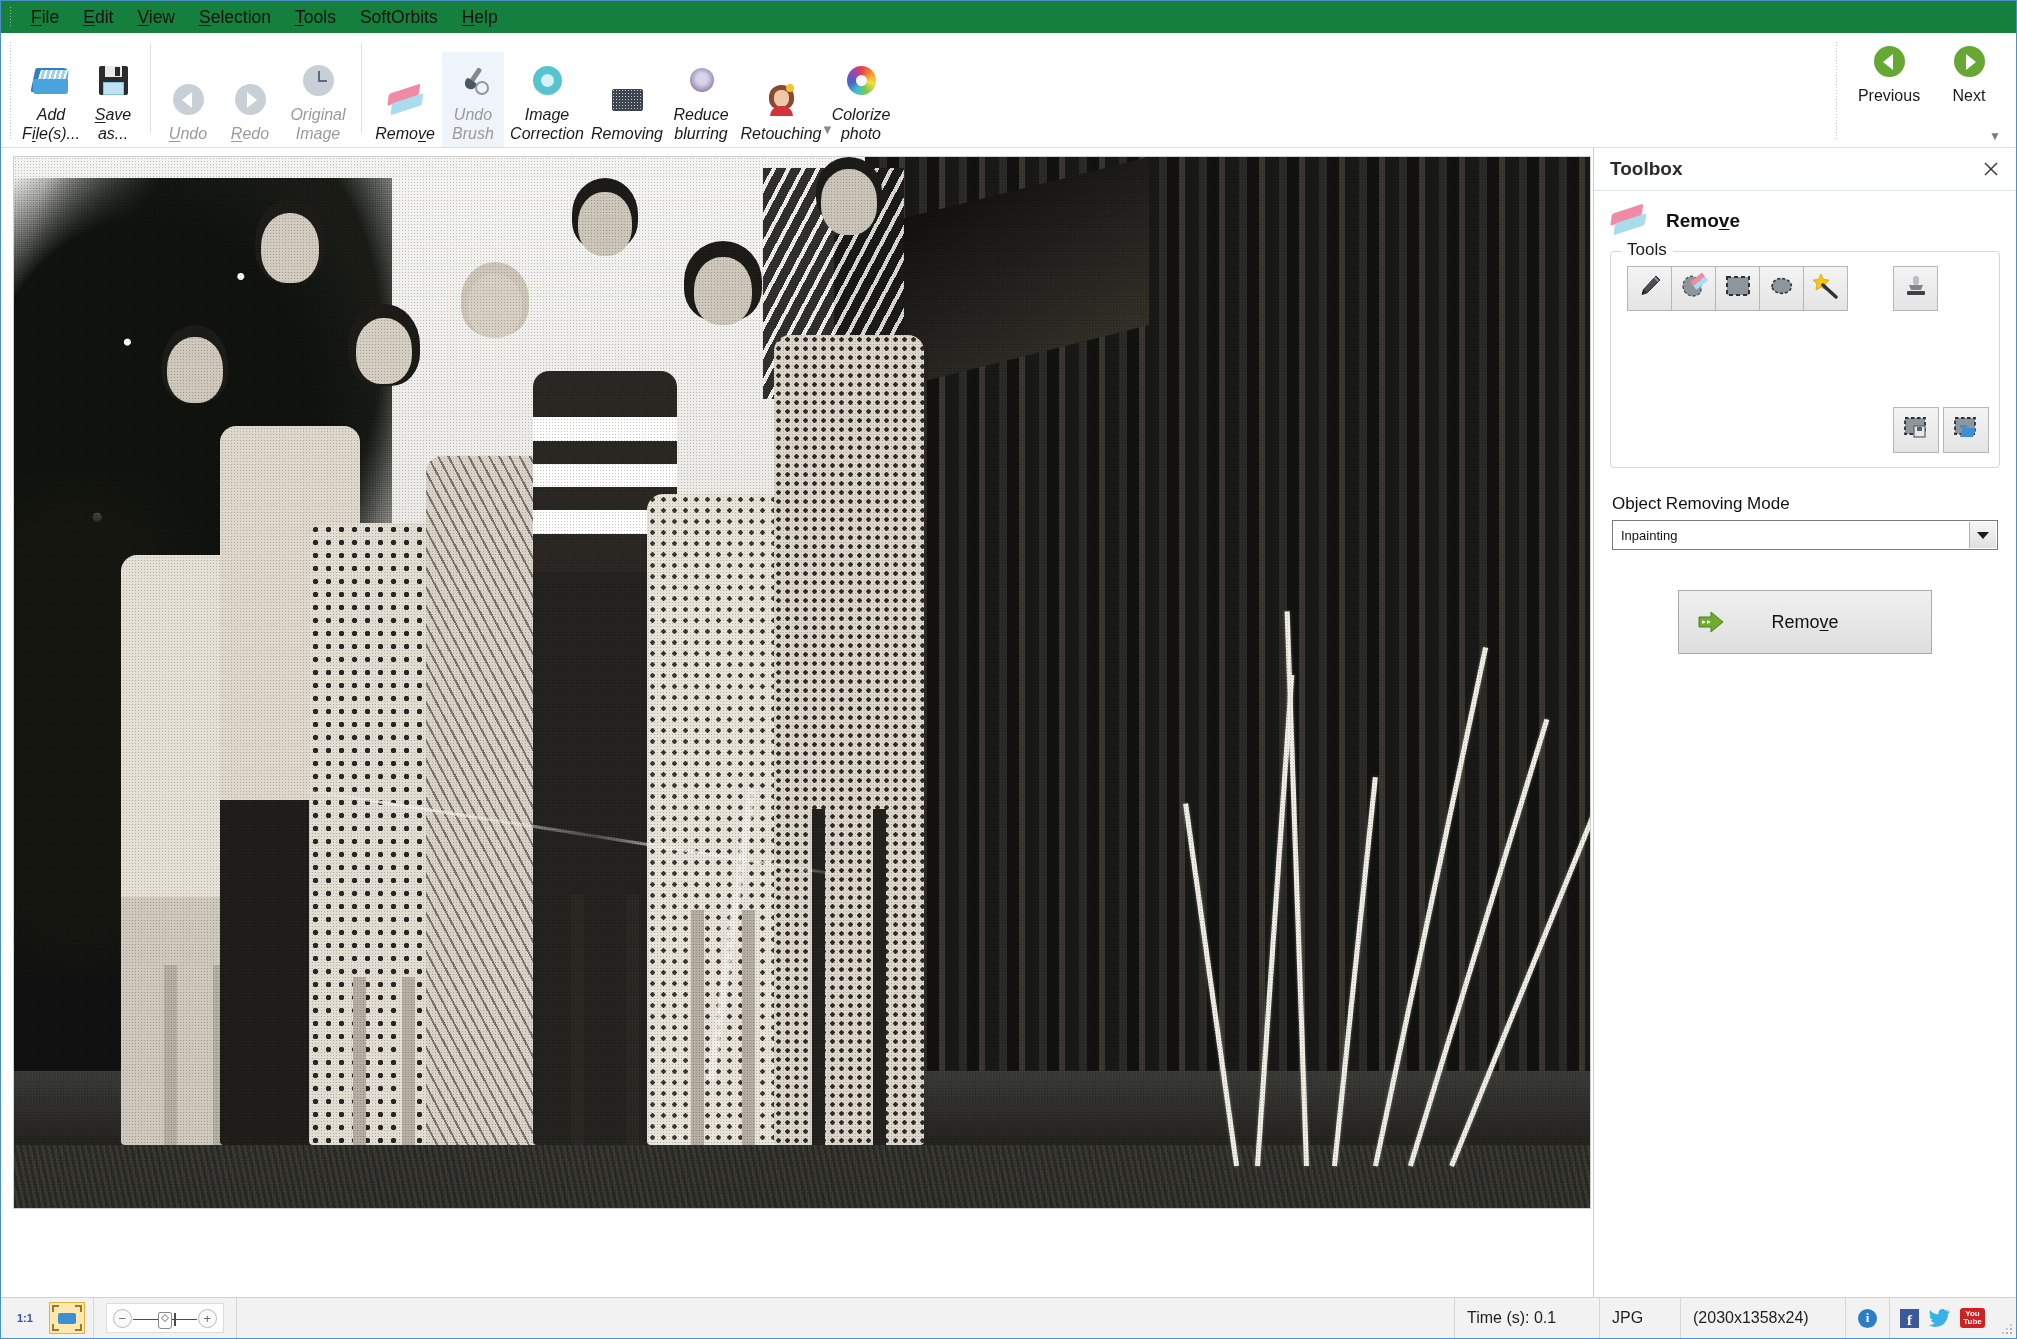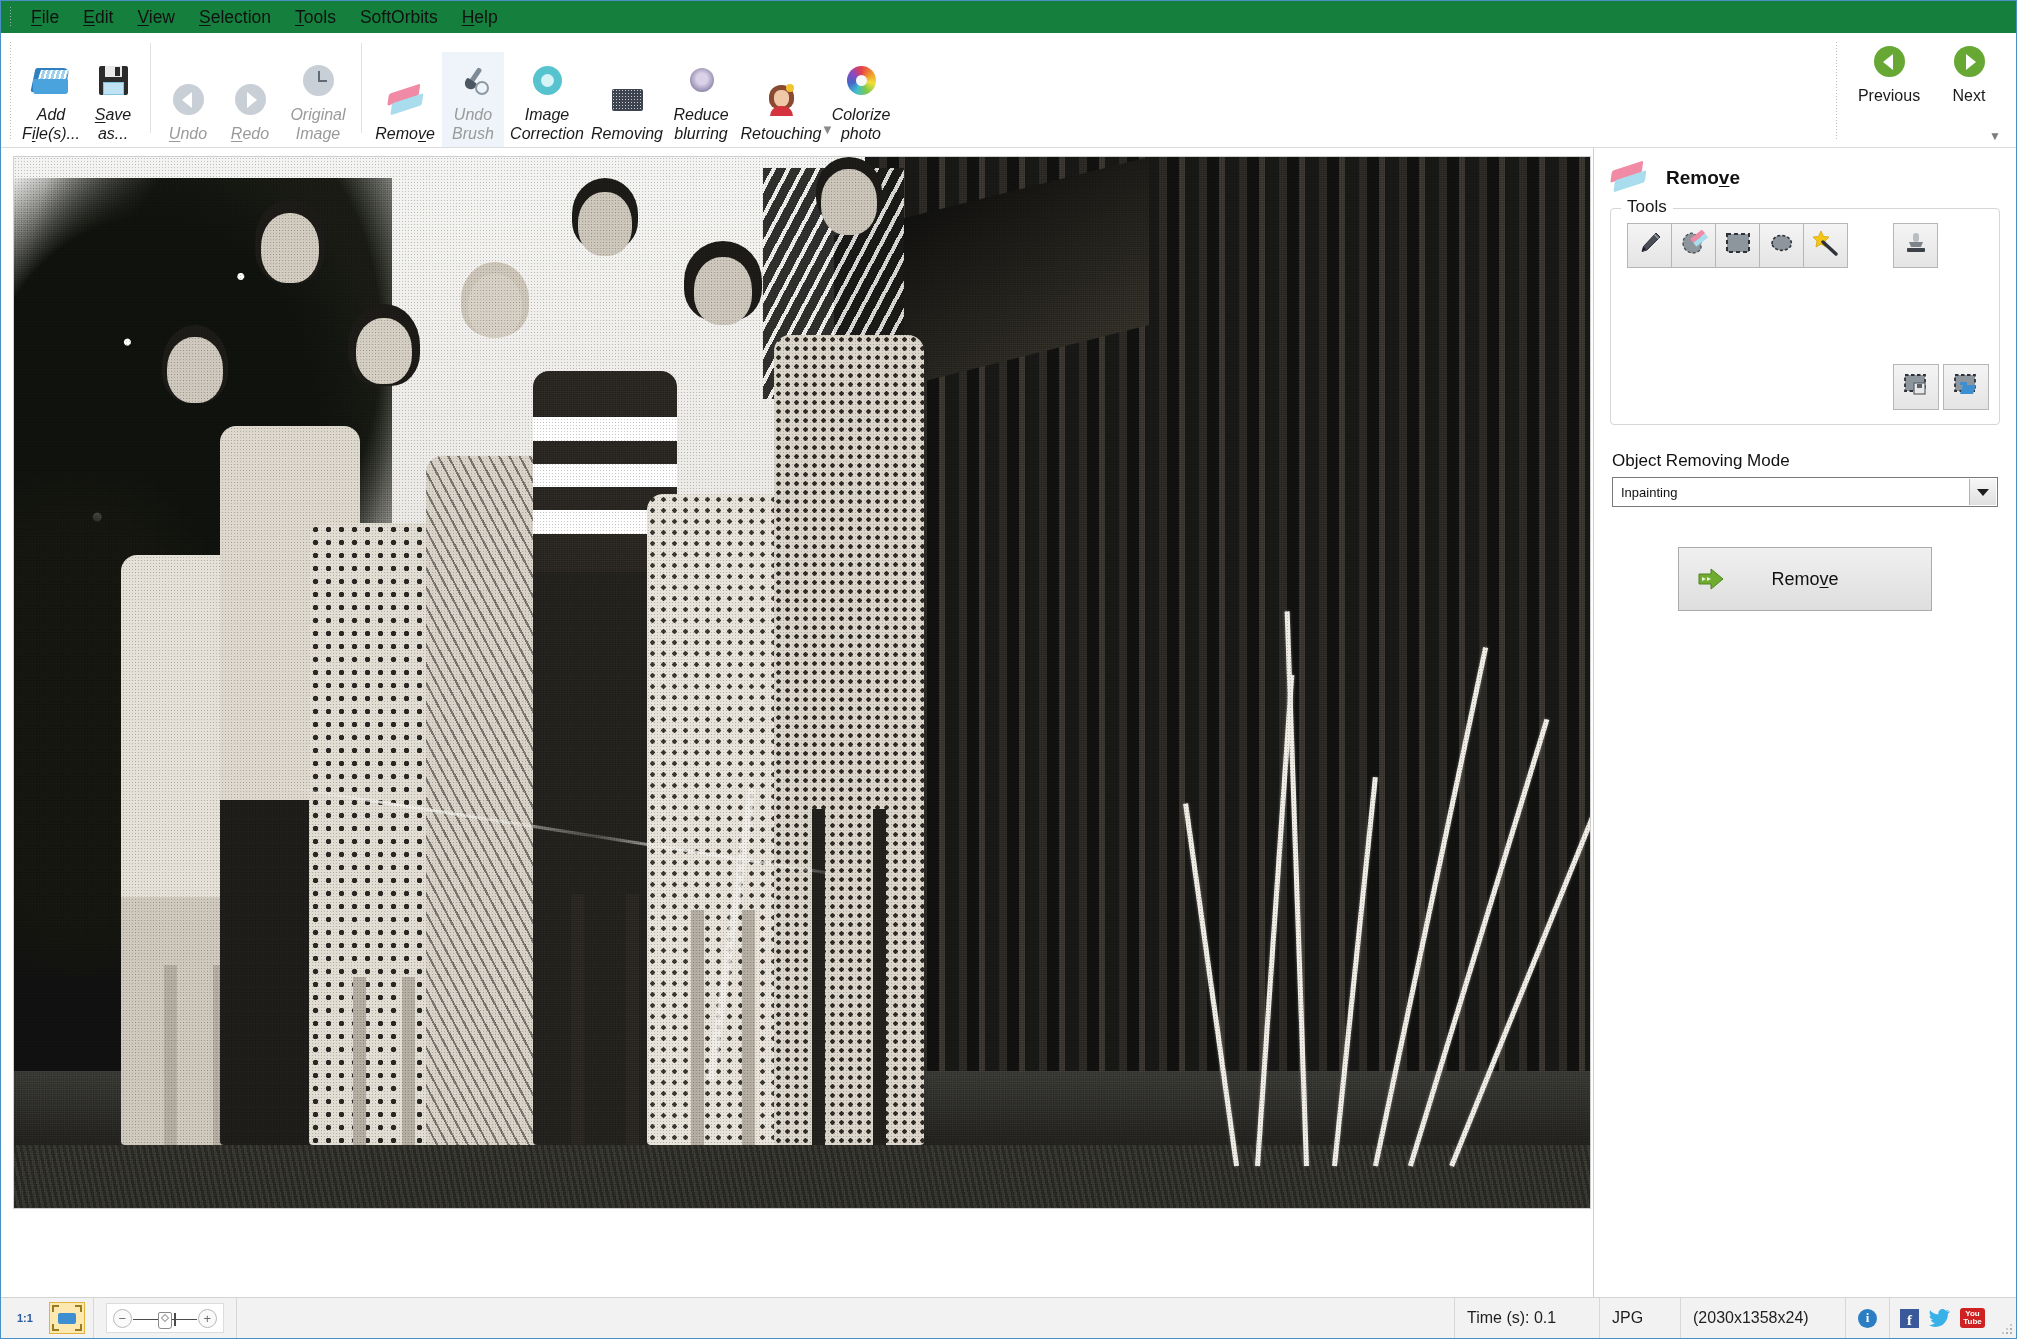--- a/index.html
+++ b/index.html
@@ -796,20 +796,29 @@
         </div>
 
         <div class="ph-crack"></div>
         <div class="ph-crack2"></div>
         <div class="ph-grain"></div>
         <div class="ph-noise"></div>
       </div>
     </div>
 
     <div class="toolbox">
+      <div class="tb-header">
+        <div class="tb-title">Toolbox</div>
+        <div class="tb-close">
+          <svg width="18" height="18" viewBox="0 0 18 18">
+              <line x1="3" y1="3" x2="15" y2="15" stroke="#3a3a3a" stroke-width="1.5"></line>
+              <line x1="15" y1="3" x2="3" y2="15" stroke="#3a3a3a" stroke-width="1.5"></line>
+            </svg>
+        </div>
+      </div>
 
       <div class="tb-mode">
         <div class="tb-mode-ico">
           <div class="ic-eraser" style="left:0;top:4px;">
               <div class="er-top"></div>
               <div class="er-bot"></div>
             </div>
         </div>
         <div class="tb-mode-name">Remo<u>v</u>e</div>
       </div>

